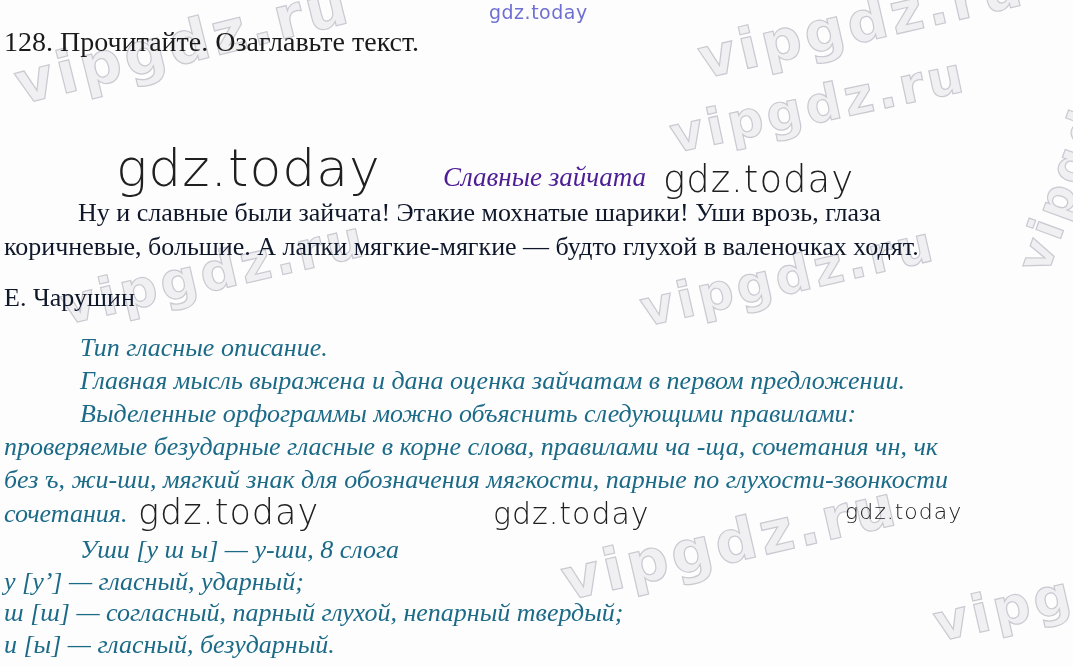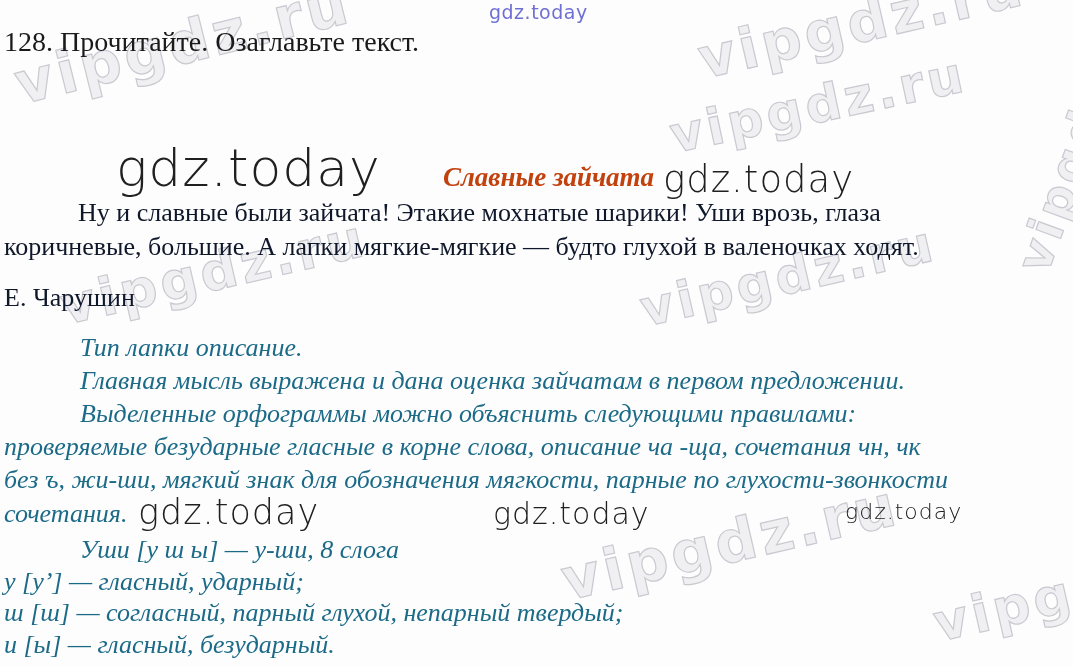--- a/index.html
+++ b/index.html
@@ -45,22 +45,22 @@
   .wm-gdz-big   {left:116px;top:138px;font-size:52px;}
   .wm-gdz-title {left:663px;top:158px;font-size:37px;}
   .wm-gdz-r1    {left:138px;top:492px;font-size:35px;}
   .wm-gdz-r2    {left:493px;top:496px;font-size:30px;}
   .wm-gdz-r3    {left:845px;top:499px;font-size:22px;}
 
   
   .sol-title{
     left:443px;top:162px;
     font-size:27px;
-    font-style:italic;font-weight:700;
-    color:#c2410c;
+    font-style:italic;font-weight:400;
+    color:#4c1d95;
   }
 
   
   .para{font-size:26px;color:#0f172a;}
   .para-1{left:78px;top:198px;}
   .para-2{left:4px;top:232px;}
   .para-3{left:4px;top:266px;margin-top:17px;}
 
   
   .ana{
@@ -124,24 +124,24 @@
 
   <div class="abs wm-gdz wm-gdz-big">gdz.today</div>
 
   <div class="abs sol-title">Славные зайчата</div>
   <div class="abs wm-gdz wm-gdz-title">gdz.today</div>
 
   <div class="abs para para-1">Ну и славные были зайчата! Этакие мохнатые шарики! Уши врозь, глаза</div>
   <div class="abs para para-2">коричневые, большие. А лапки мягкие-мягкие — будто глухой в валеночках ходят.</div>
   <div class="abs para para-3">Е. Чарушин</div>
 
-  <div class="abs ana ana-1">Тип лапки описание.</div>
+  <div class="abs ana ana-1">Тип гласные описание.</div>
   <div class="abs ana ana-2">Главная мысль выражена и дана оценка зайчатам в первом предложении.</div>
   <div class="abs ana ana-3">Выделенные орфограммы можно объяснить следующими правилами:</div>
-  <div class="abs ana ana-4">проверяемые безударные гласные в корне слова, описание ча -ща, сочетания чн, чк</div>
+  <div class="abs ana ana-4">проверяемые безударные гласные в корне слова, правилами ча -ща, сочетания чн, чк</div>
   <div class="abs ana ana-5">без ъ, жи-ши, мягкий знак для обозначения мягкости, парные по глухости-звонкости</div>
   <div class="abs ana ana-6">сочетания.</div>
 
   <div class="abs wm-gdz wm-gdz-r1">gdz.today</div>
   <div class="abs wm-gdz wm-gdz-r2">gdz.today</div>
   <div class="abs wm-gdz wm-gdz-r3">gdz.today</div>
 
   <div class="abs pho pho-1">Уши [у ш ы] — у-ши, 8 слога</div>
   <div class="abs pho pho-2">у [у’] — гласный, ударный;</div>
   <div class="abs pho pho-3">ш [ш] — согласный, парный глухой, непарный твердый;</div>

